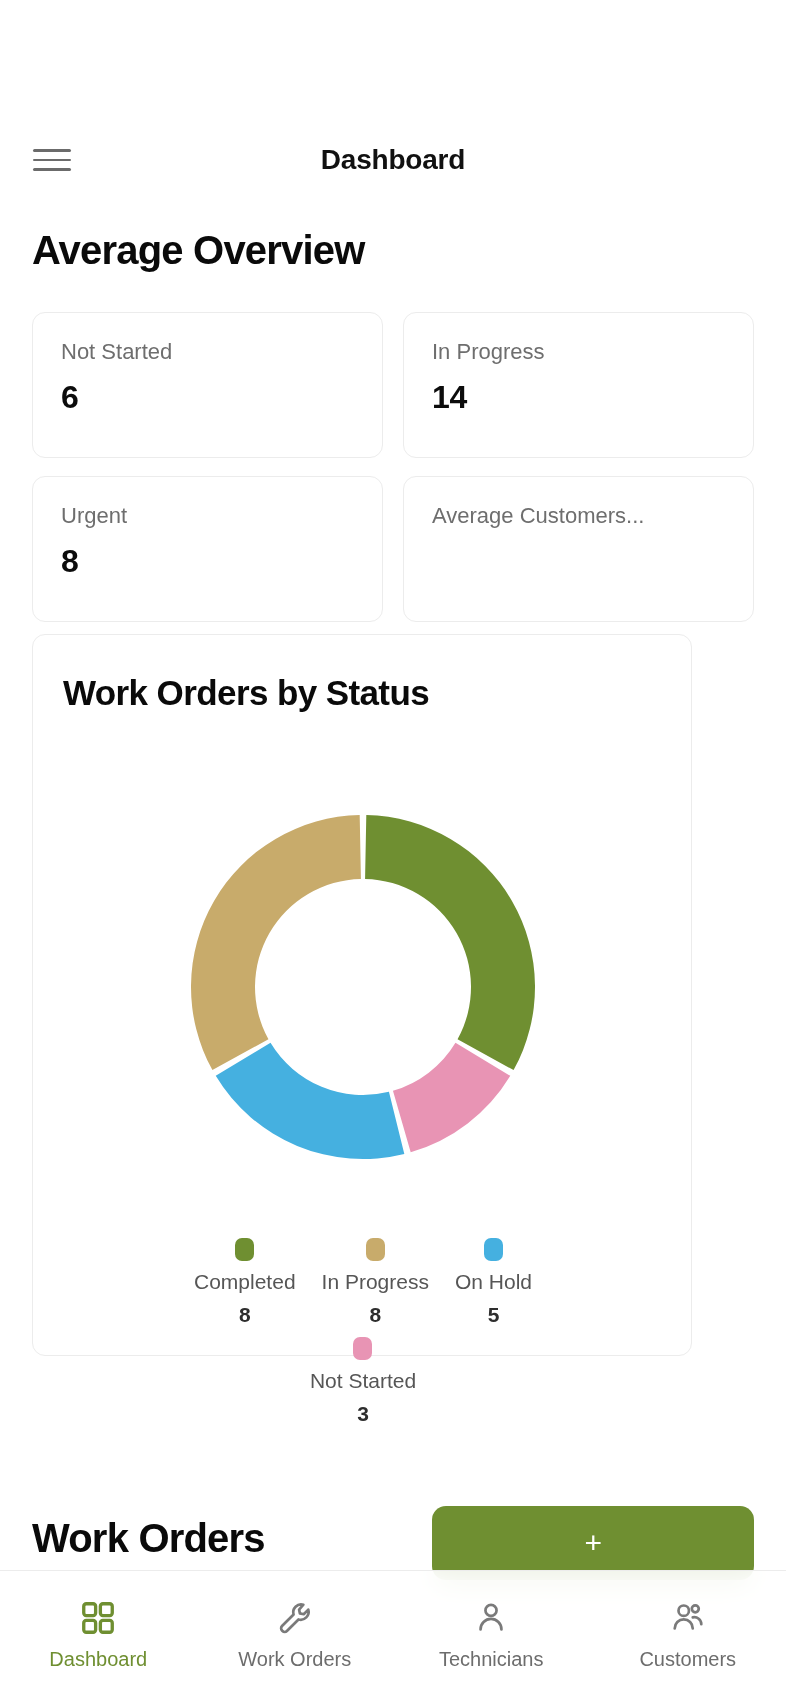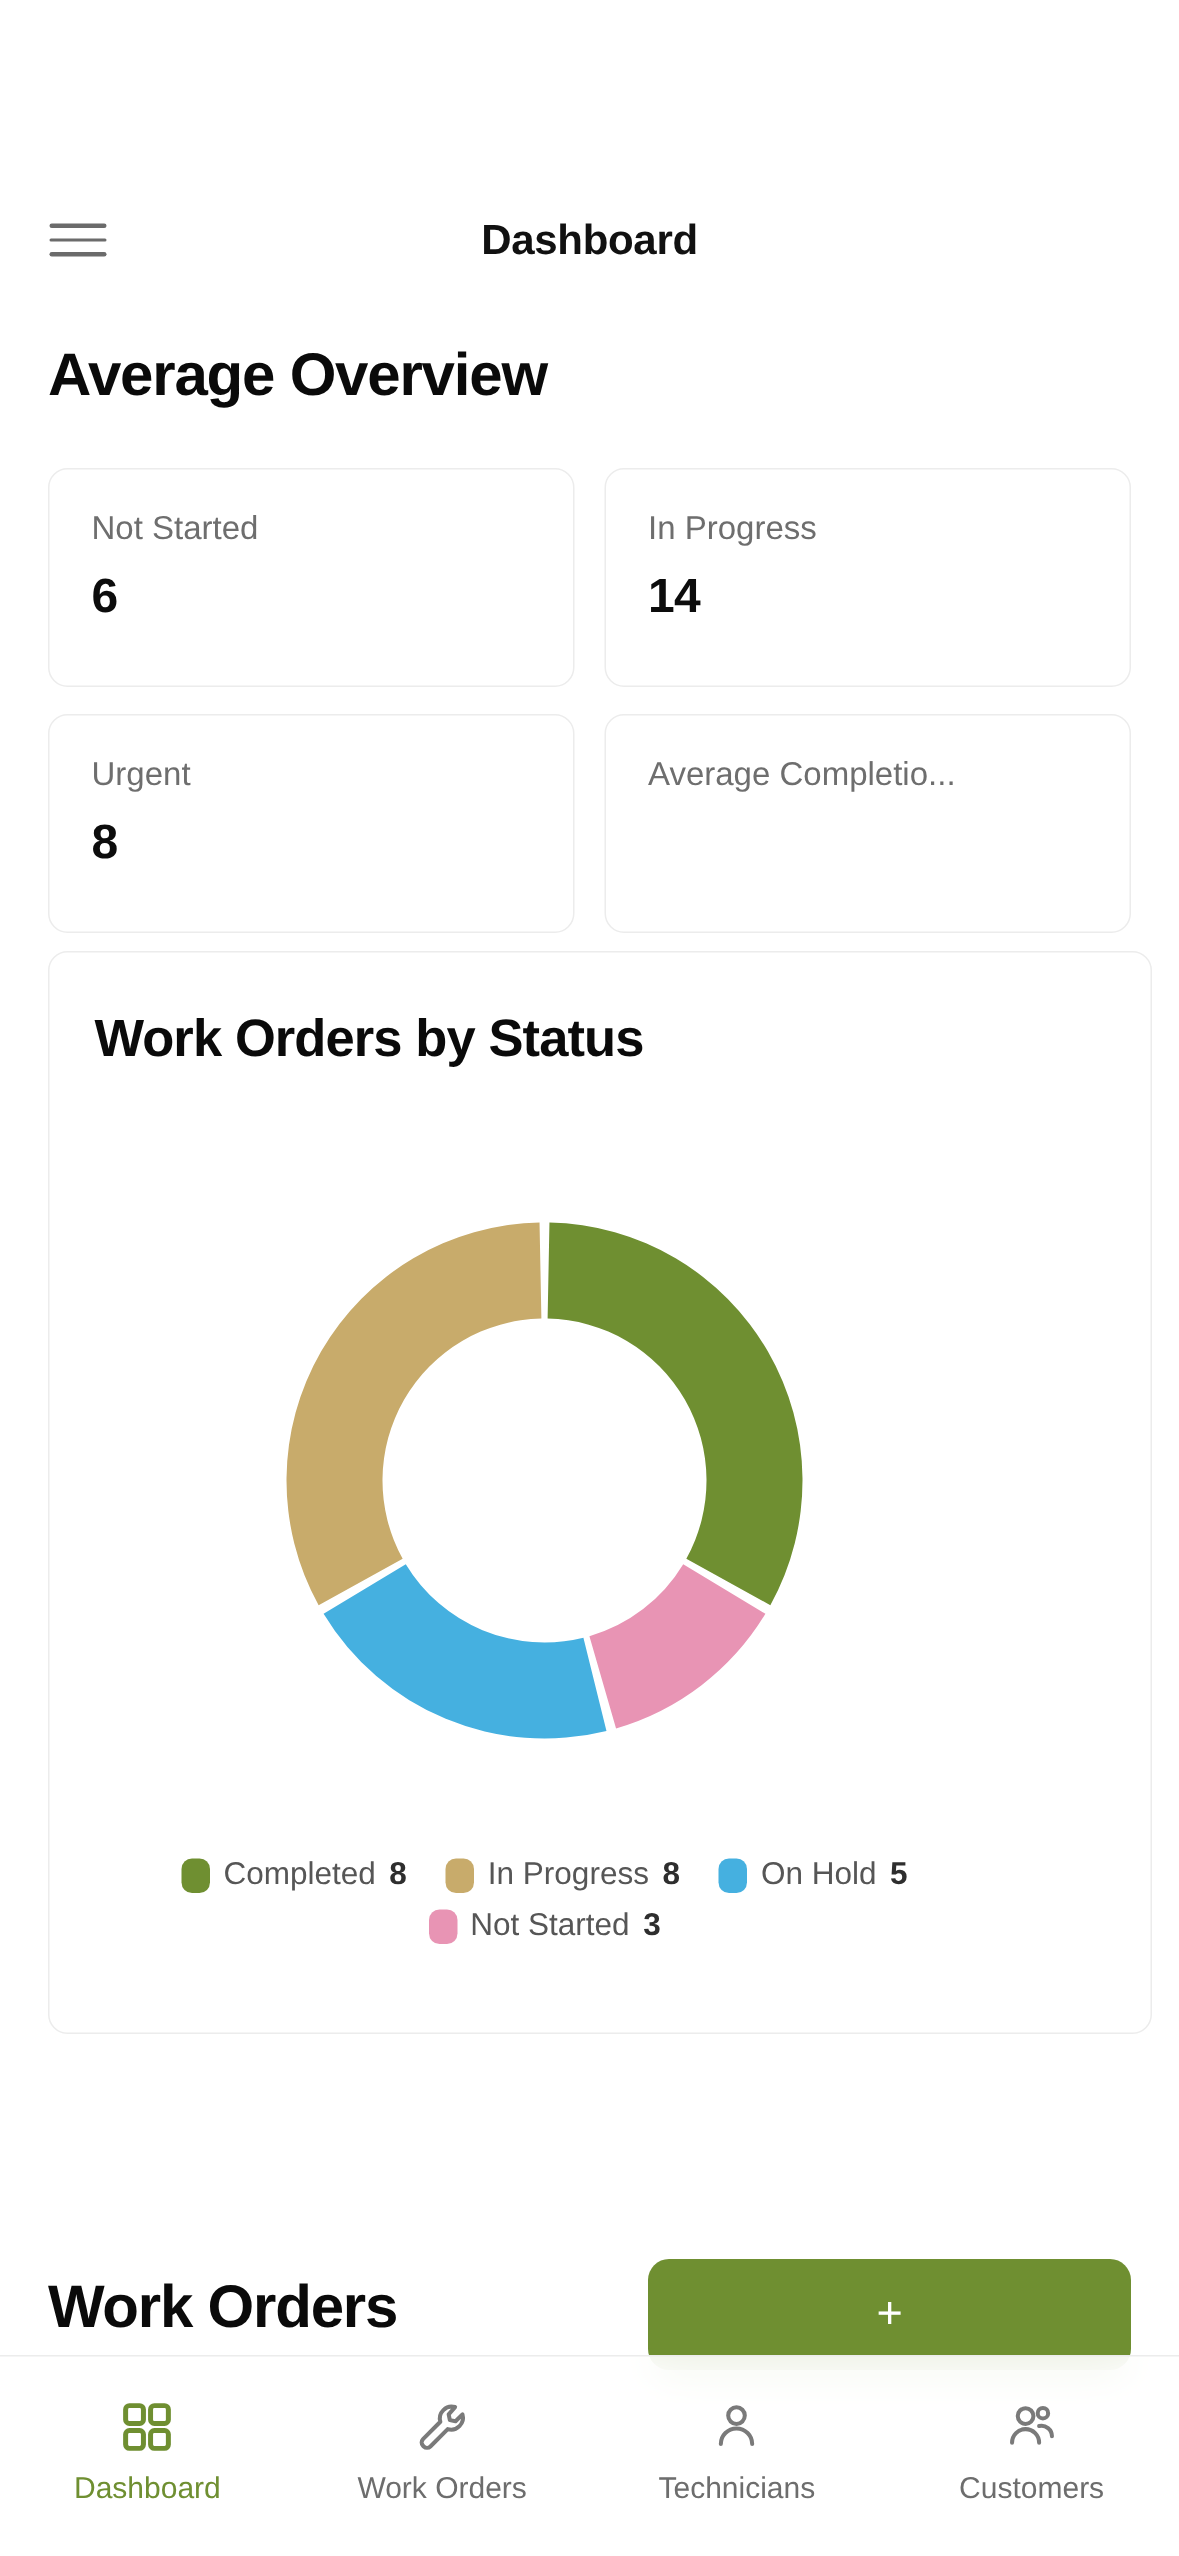--- a/index.html
+++ b/index.html
@@ -48,42 +48,42 @@
   }
   .stat-label {
     font-size:22px; color:#6e6e6e; font-weight:400;
     white-space:nowrap; overflow:hidden; text-overflow:ellipsis;
   }
   .stat-value { font-size:32px; font-weight:700; color:#0c0c0c; letter-spacing:-0.4px; }
 
   
   .chart-card {
     position:absolute; top:618px; left:32px;
-    width:736px; height:722px;
+    width:660px; height:722px;
     background:#fff; border:1px solid #ececec; border-radius:13px;
   }
   .chart-title {
     position:absolute; top:38px; left:30px;
     font-size:35px; font-weight:700; color:#0a0a0a; letter-spacing:-0.6px;
   }
   .donut-wrap {
     position:absolute; top:152px; left:0; width:660px; height:400px;
     display:flex; align-items:center; justify-content:center;
   }
   .donut { position:relative; width:352px; height:352px; }
   .donut svg { display:block; width:352px; height:352px; }
 
   
   .legend {
     position:absolute; top:603px; left:0; width:660px;
     display:flex; flex-wrap:wrap; justify-content:center;
     gap:10px 24px; padding:0 18px;
   }
   .legend-row { display:flex; justify-content:center; gap:26px; width:100%; }
-  .legend-item { display:flex; align-items:center; gap:9px; cursor:pointer; }
+  .legend-item { display:flex; align-items:center; gap:9px; cursor:pointer;flex-direction:column; }
   .legend-swatch { width:19px; height:23px; border-radius:7px; flex:none; }
   .legend-label { font-size:21px; color:#565656; }
   .legend-value { font-size:21px; color:#2e2e2e; font-weight:700; }
 
   
   .wo-section { position:absolute; top:1500px; left:32px; width:722px; height:80px; }
   .wo-heading {
     position:absolute; left:0; top:0;
     font-size:40px; font-weight:700; color:#0a0a0a; letter-spacing:-0.8px;
   }
@@ -136,21 +136,21 @@
     </div>
     <div class="stat-card">
       <div class="stat-label">In Progress</div>
       <div class="stat-value">14</div>
     </div>
     <div class="stat-card">
       <div class="stat-label">Urgent</div>
       <div class="stat-value">8</div>
     </div>
     <div class="stat-card">
-      <div class="stat-label">Average Completio...</div>
+      <div class="stat-label">Average Customers...</div>
     </div>
   </div>
 
   <div class="chart-card">
     <div class="chart-title">Work Orders by Status</div>
 
     <div class="donut-wrap">
       <div class="donut">
         <svg viewBox="0 0 352 352">
           <g id="donut-slices">

